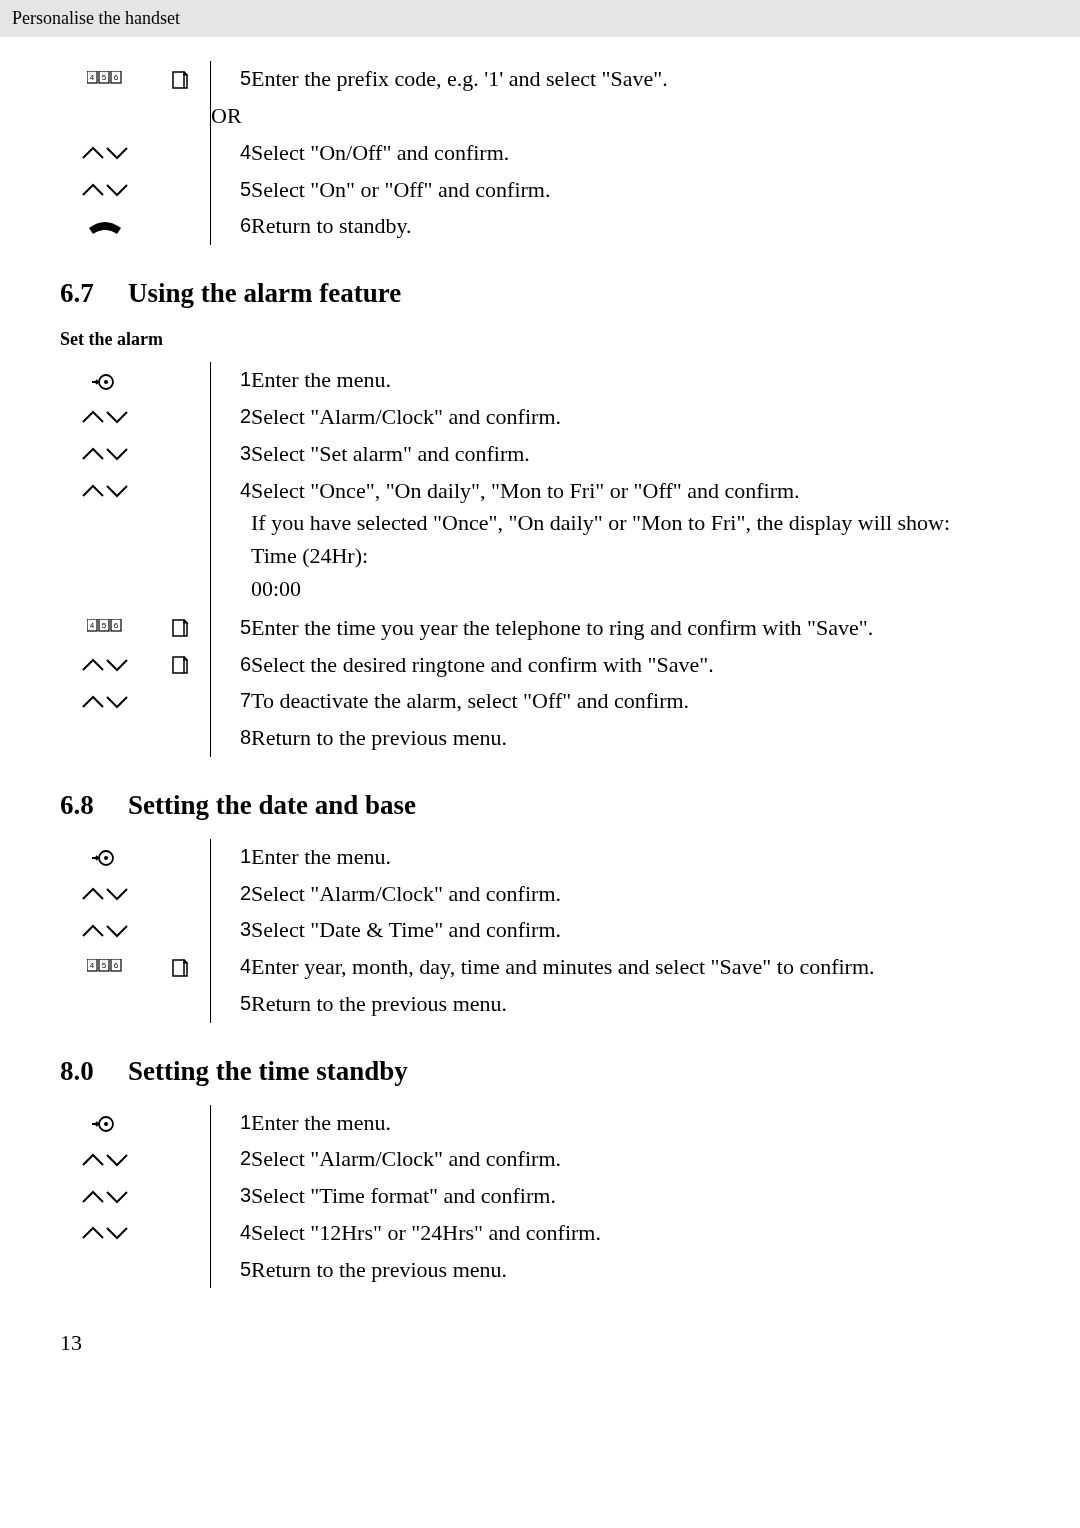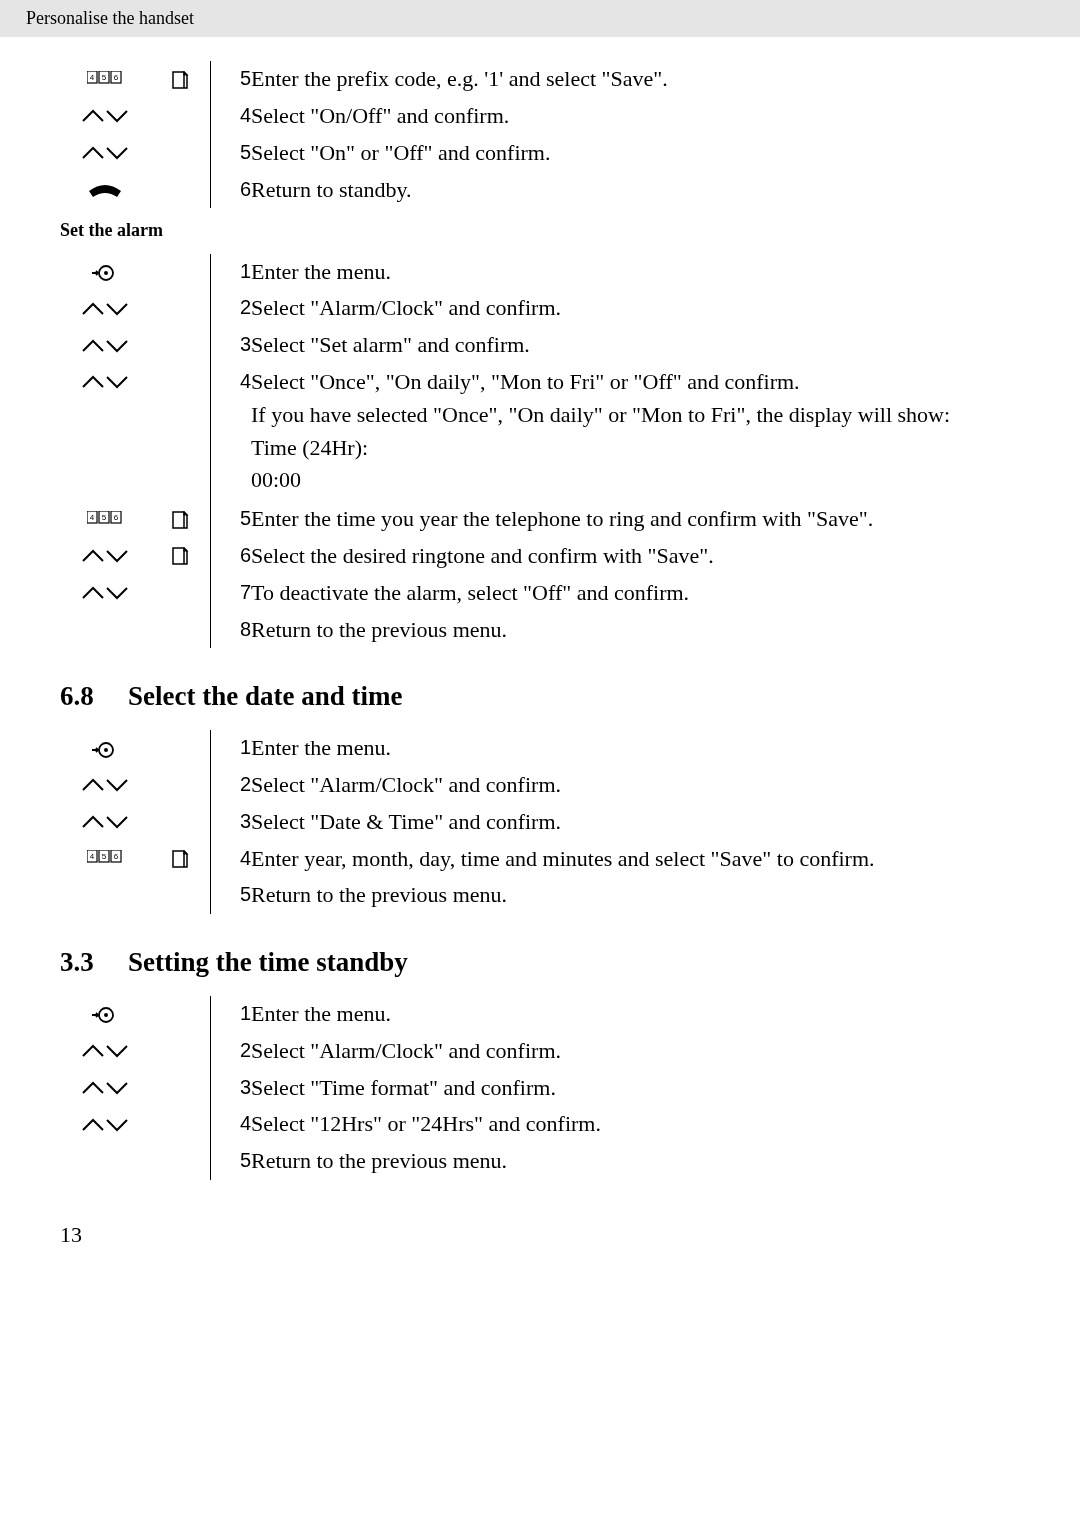--- a/index.html
+++ b/index.html
@@ -8,21 +8,21 @@
     font-family: "Times New Roman", Times, serif;
     background: #fff;
     color: #000;
     width: 1080px;
     font-size: 22px;
     line-height: 1.4;
   }
   .page { padding: 30px 60px 50px 60px; }
   .header-bar {
     background: #e5e5e5;
-    padding: 6px 26px;
+    padding: 6px 12px;
     font-size: 18px;
     margin: -30px -60px 24px -60px;
   }
   .step-table { width: 100%; border-collapse: collapse; }
   .step-table td { vertical-align: top; padding: 3px 0; }
   .col-icon1 { width: 90px; text-align: center; font-size: 20px; }
   .col-icon2 { width: 60px; text-align: center; font-size: 20px; }
   .col-sep { border-left: 1.5px solid #000; width: 0; }
   .col-num { width: 40px; text-align: right; padding: 3px 16px 3px 10px; font-family: Helvetica, Arial, sans-serif; font-size: 20px; }
   .col-text { }
@@ -81,20 +81,26 @@
                 <use href="#ic-keypad"></use>
               </svg></span></td>
           <td class="col-icon2"><span><svg class="icon-svg" width="20" height="20">
                 <use href="#ic-softR"></use>
               </svg></span></td>
           <td class="col-sep"></td>
           <td class="col-num">5</td>
           <td class="col-text">Enter the prefix code, e.g. '1' and select "Save".</td>
         </tr>
         <tr>
+          <td class="col-icon1"></td>
+          <td class="col-icon2"></td>
+          <td class="col-sep"></td>
+          <td colspan="2" class="or-row">OR</td>
+        </tr>
+        <tr>
           <td class="col-icon1"><span><svg class="icon-svg" width="48" height="20">
                 <use href="#ic-nav"></use>
               </svg></span></td>
           <td class="col-icon2"></td>
           <td class="col-sep"></td>
           <td class="col-num">4</td>
           <td class="col-text">Select "On/Off" and confirm.</td>
         </tr>
         <tr>
           <td class="col-icon1"><span><svg class="icon-svg" width="48" height="20">
@@ -110,20 +116,23 @@
                 <use href="#ic-hangup"></use>
               </svg></span></td>
           <td class="col-icon2"></td>
           <td class="col-sep"></td>
           <td class="col-num">6</td>
           <td class="col-text">Return to standby.</td>
         </tr>
       </tbody>
   </table>
 
+  <h2 class="sect">
+    <span class="num">6.7</span><span>Using the alarm feature</span>
+  </h2>
   <div class="subhead">Set the alarm</div>
   <table class="step-table">
     <tbody id="tbody-67">
         <tr>
           <td class="col-icon1"><span><svg class="icon-svg" width="26" height="20">
                 <use href="#ic-menu"></use>
               </svg></span></td>
           <td class="col-icon2"></td>
           <td class="col-sep"></td>
           <td class="col-num">1</td>
@@ -198,21 +207,21 @@
           <td class="col-icon1"></td>
           <td class="col-icon2"></td>
           <td class="col-sep"></td>
           <td class="col-num">8</td>
           <td class="col-text">Return to the previous menu.</td>
         </tr>
       </tbody>
   </table>
 
   <h2 class="sect">
-    <span class="num">6.8</span><span>Select the date and time</span>
+    <span class="num">6.8</span><span>Setting the date and base</span>
   </h2>
   <table class="step-table">
     <tbody id="tbody-68">
         <tr>
           <td class="col-icon1"><span><svg class="icon-svg" width="26" height="20">
                 <use href="#ic-menu"></use>
               </svg></span></td>
           <td class="col-icon2"></td>
           <td class="col-sep"></td>
           <td class="col-num">1</td>
@@ -251,21 +260,21 @@
           <td class="col-icon1"></td>
           <td class="col-icon2"></td>
           <td class="col-sep"></td>
           <td class="col-num">5</td>
           <td class="col-text">Return to the previous menu.</td>
         </tr>
       </tbody>
   </table>
 
   <h2 class="sect">
-    <span class="num">3.3</span><span>Setting the time standby</span>
+    <span class="num">8.0</span><span>Setting the time standby</span>
   </h2>
   <table class="step-table">
     <tbody id="tbody-69">
         <tr>
           <td class="col-icon1"><span><svg class="icon-svg" width="26" height="20">
                 <use href="#ic-menu"></use>
               </svg></span></td>
           <td class="col-icon2"></td>
           <td class="col-sep"></td>
           <td class="col-num">1</td>

